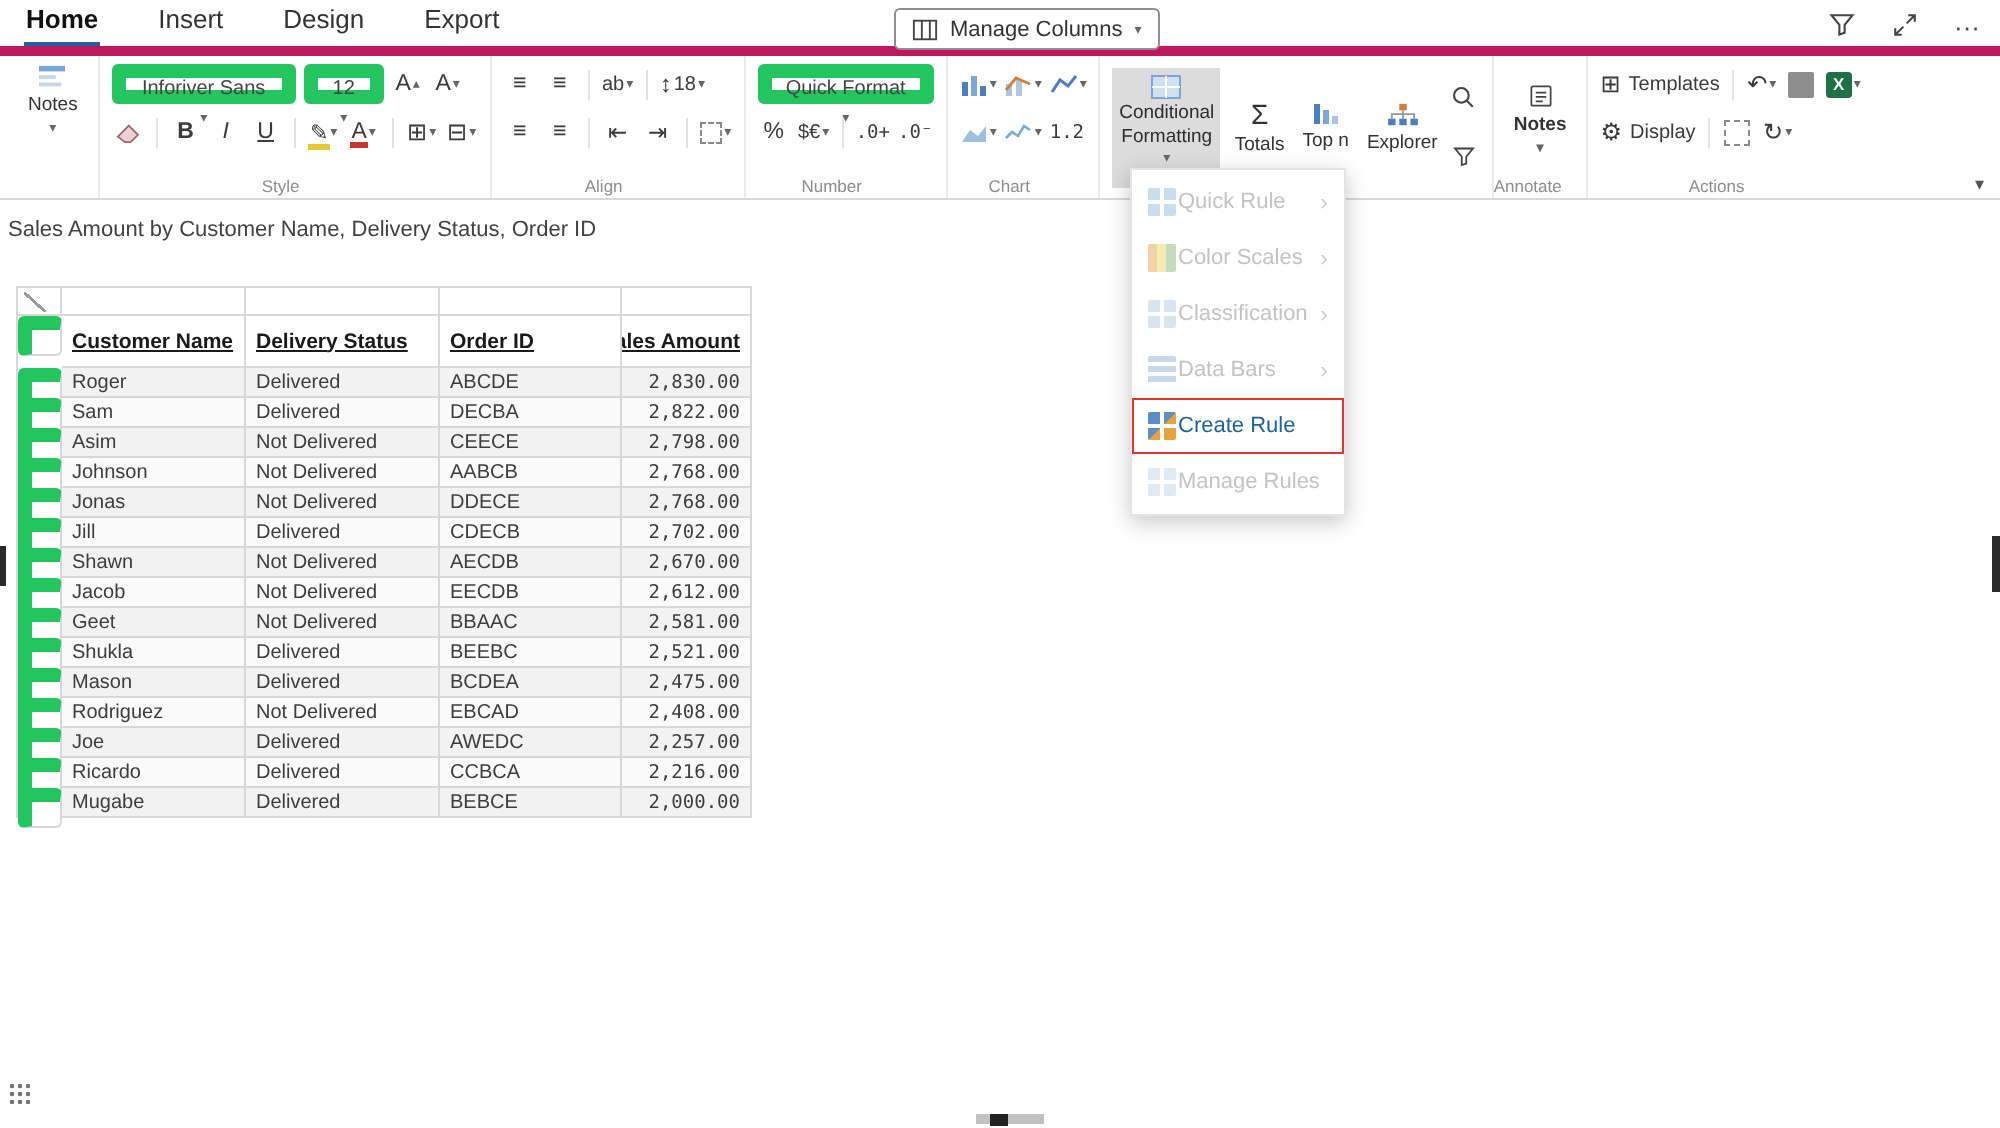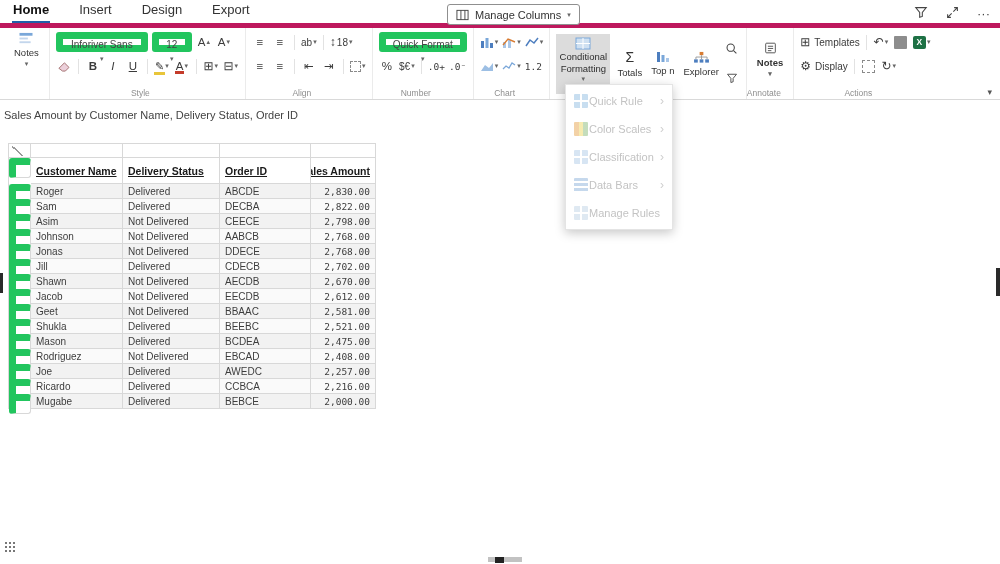--- a/index.html
+++ b/index.html
@@ -478,20 +478,24 @@
       <div class="menu-item disabled">
         <span class="mi-icon ic-class gridlines"></span>
         <span class="mi-label">Classification</span>
         <span class="mi-arrow">›</span>
       </div>
       <div class="menu-item disabled">
         <span class="mi-icon ic-bars"></span>
         <span class="mi-label">Data Bars</span>
         <span class="mi-arrow">›</span>
       </div>
+      <div class="menu-item highlighted">
+        <span class="mi-icon ic-create gridlines"></span>
+        <span class="mi-label">Create Rule</span>
+      </div>
       <div class="menu-item disabled">
         <span class="mi-icon ic-manage gridlines"></span>
         <span class="mi-label">Manage Rules</span>
       </div>
     </div>
 
   <div class="vthumb-r"></div>
   <div class="vthumb-l"></div>
   <div class="hbar"></div>
   <div class="hdark"></div>

